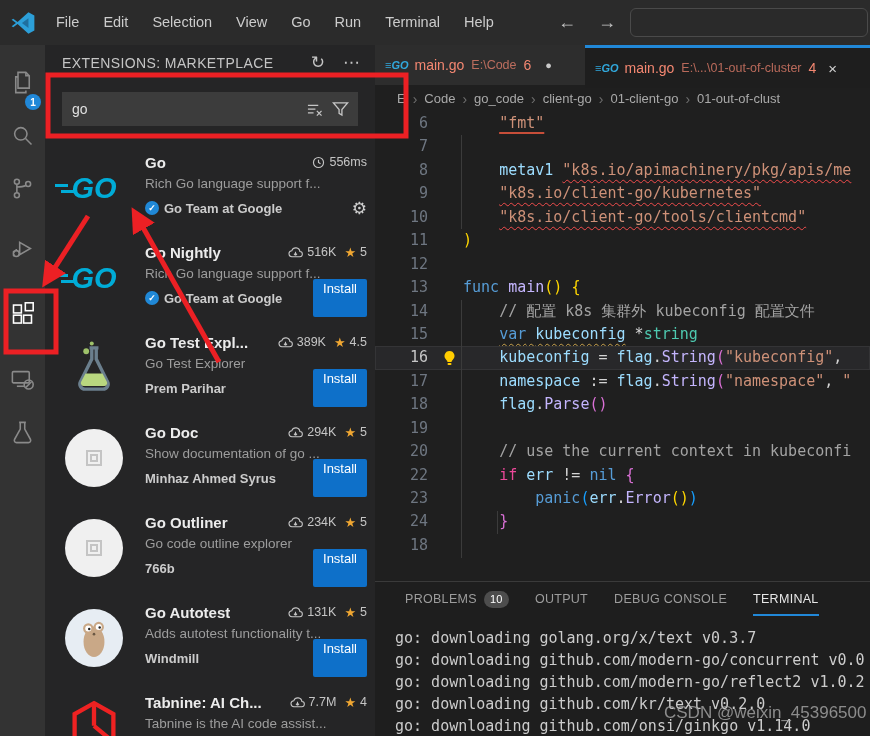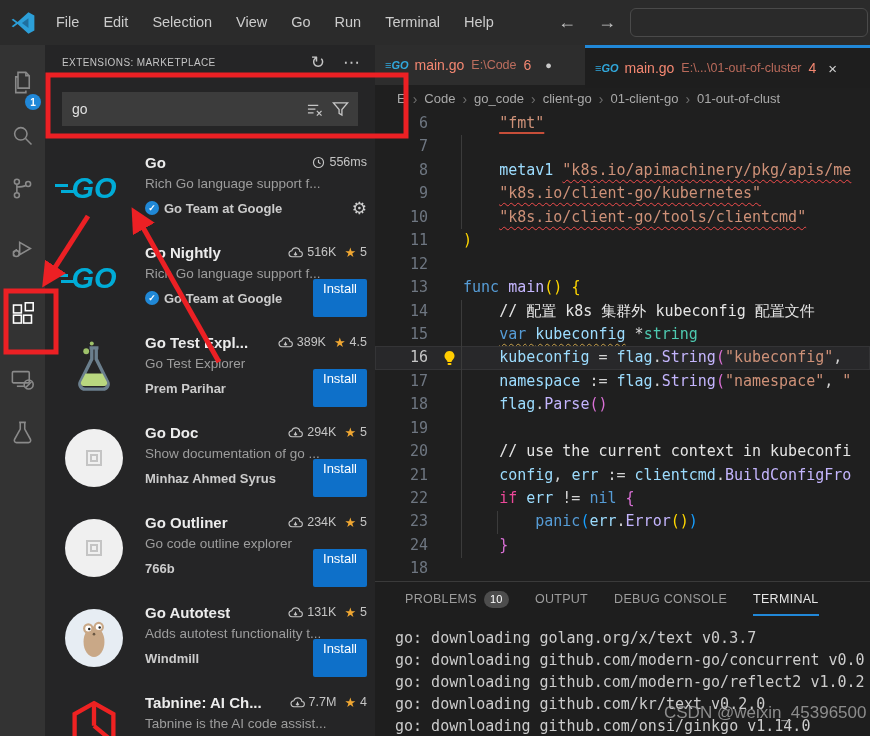--- a/index.html
+++ b/index.html
@@ -18,21 +18,21 @@
   .activitybar{position:absolute;left:0;top:45px;width:45px;height:691px;background:#333333;}
   .act-ic{position:absolute;left:0;width:45px;height:48px;display:flex;align-items:center;justify-content:center;}
   .act-ic svg{stroke:#8a8a8a;fill:none;stroke-width:1.4px;width:27px;height:27px;}
   .act-ic.active svg{stroke:#ffffff;}
   .act-badge{position:absolute;left:25px;top:36px;min-width:16px;height:16px;border-radius:9px;background:#2188d8;color:#fff;
     font-size:10px;display:flex;align-items:center;justify-content:center;font-weight:bold;}
 
   
   .sidebar{position:absolute;left:45px;top:45px;width:330px;height:691px;background:#252526;overflow:hidden;}
   .sb-header{position:absolute;left:0;top:0;width:330px;height:35px;display:flex;align-items:center;}
-  .sb-title{margin-left:17px;font-size:10px;letter-spacing:.4px;color:#c5c5c5;}
+  .sb-title{margin-left:17px;font-size:14px;letter-spacing:.4px;color:#c5c5c5;}
   .sb-actions{position:absolute;right:14px;top:0;height:35px;display:flex;align-items:center;gap:18px;color:#c5c5c5;}
   .sb-refresh{font-size:17px;} .sb-more{font-size:17px;letter-spacing:1px;}
   .searchbox{position:absolute;left:17px;top:47px;width:296px;height:34px;background:#3c3c3c;display:flex;align-items:center;}
   .searchbox input{background:transparent;border:0;outline:0;color:#e0e0e0;font-size:14px;margin-left:8px;flex:1;width:200px;
     font-family:"Liberation Sans",sans-serif;}
   .searchbox .s-ic{margin-right:9px;display:flex;align-items:center;}
 
   .ext-item{position:absolute;left:0;width:330px;height:90px;}
   .ext-icon{position:absolute;left:19px;top:12px;width:60px;height:62px;display:flex;align-items:center;justify-content:center;}
   .ext-body{position:absolute;left:100px;top:7px;width:222px;}
@@ -73,21 +73,21 @@
   .codearea{position:absolute;left:0;top:67px;width:495px;height:469px;overflow:hidden;
     font-family:"DejaVu Sans Mono","Liberation Mono",monospace;font-size:15px;}
   .cl{height:23.45px;line-height:23.45px;white-space:pre;position:relative;}
   .cl.cur{background:#28282a;box-shadow:inset 0 0 0 1px #343436;}
   .ln{display:inline-block;width:53px;text-align:right;color:#6e7681;}
   .cur .ln{color:#c6c6c6;}
   .gap{display:inline-block;width:35px;position:relative;height:100%;vertical-align:top;}
   .gap svg{position:absolute;left:14px;top:4px;}
   .guide{position:absolute;width:1px;background:#3b3b3b;}
   .tok-k{color:#569cd6}.tok-ctrl{color:#ec4899}.tok-v{color:#9cdcfe}.tok-f{color:#c4b5fd}
-  .tok-s{color:#ce9178}.tok-c{color:#e5e5e5}.tok-t{color:#4ec9b0}.tok-p{color:#d4d4d4}
+  .tok-s{color:#ce9178}.tok-c{color:#a3a3a3}.tok-t{color:#4ec9b0}.tok-p{color:#d4d4d4}
   .tok-b1{color:#ffd700}.tok-b2{color:#da70d6}.tok-b3{color:#179fff}
   .tok-sqr{text-decoration:underline wavy #f14c4c 1px;text-underline-offset:4px;}
   .tok-sqy{text-decoration:underline wavy #c8a24c 1px;text-underline-offset:4px;}
   .tok-u{text-decoration:underline solid #c74e39 1.5px;text-underline-offset:4px;}
 
   
   .panel{position:absolute;left:0;top:536px;width:495px;height:155px;background:#1e1e1e;border-top:1px solid #3a3a3a;box-sizing:border-box;}
   .panel-tabs{display:flex;align-items:center;gap:26px;height:34px;padding-left:30px;font-size:12.5px;color:#9d9d9d;letter-spacing:.3px;}
   .ptab{display:flex;align-items:center;gap:7px;height:34px;cursor:pointer;}
   .ptab.active{color:#e7e7e7;box-shadow:inset 0 -2px 0 #2188d8;}
@@ -454,21 +454,20 @@
           <div class="cl"><span class="ln">14</span><span class="gap"></span><span class="ct"><span class="tok-p">    </span><span class="tok-c">// 配置 k8s 集群外 kubeconfig 配置文件</span></span></div>
           <div class="cl"><span class="ln">15</span><span class="gap"></span><span class="ct"><span class="tok-p">    </span><span class="tok-k tok-sqy">var</span><span class="tok-p tok-sqy"> </span><span class="tok-v tok-sqy">kubeconfig</span><span class="tok-p"> *</span><span class="tok-t">string</span></span></div>
           <div class="cl cur"><span class="ln">16</span><span class="gap"><svg width="15" height="16" viewBox="0 0 15 16">
                 <path d="M7.5 1a5 5 0 013.1 8.9c-.6.5-1.1 1.2-1.1 2.1h-4c0-.9-.5-1.6-1.1-2.1A5 5 0 017.5 1z" fill="#ffcc00"></path>
                 <rect x="5.5" y="13" width="4" height="2" rx="1" fill="#ffcc00"></rect>
               </svg></span><span class="ct"><span class="tok-p">    </span><span class="tok-v">kubeconfig</span><span class="tok-p"> = </span><span class="tok-v">flag</span><span class="tok-p">.</span><span class="tok-f">String</span><span class="tok-b2">(</span><span class="tok-s">"kubeconfig"</span><span class="tok-p">,</span></span></div>
           <div class="cl"><span class="ln">17</span><span class="gap"></span><span class="ct"><span class="tok-p">    </span><span class="tok-v">namespace</span><span class="tok-p"> := </span><span class="tok-v">flag</span><span class="tok-p">.</span><span class="tok-f">String</span><span class="tok-b2">(</span><span class="tok-s">"namespace"</span><span class="tok-p">, </span><span class="tok-s">"</span></span></div>
           <div class="cl"><span class="ln">18</span><span class="gap"></span><span class="ct"><span class="tok-p">    </span><span class="tok-v">flag</span><span class="tok-p">.</span><span class="tok-f">Parse</span><span class="tok-b2">()</span></span></div>
           <div class="cl"><span class="ln">19</span><span class="gap"></span><span class="ct"></span></div>
           <div class="cl"><span class="ln">20</span><span class="gap"></span><span class="ct"><span class="tok-p">    </span><span class="tok-c">// use the current context in kubeconfi</span></span></div>
-          <div class="cl"><span class="ln">21</span><span class="gap"></span><span class="ct"><span class="tok-p">    </span><span class="tok-v">config</span><span class="tok-p">, </span><span class="tok-v">err</span><span class="tok-p"> := </span><span class="tok-v">clientcmd</span><span class="tok-p">.</span><span class="tok-f">BuildConfigFro</span></span></div>
           <div class="cl"><span class="ln">22</span><span class="gap"></span><span class="ct"><span class="tok-p">    </span><span class="tok-ctrl">if</span><span class="tok-p"> </span><span class="tok-v">err</span><span class="tok-p"> != </span><span class="tok-k">nil</span><span class="tok-p"> </span><span class="tok-b2">{</span></span></div>
           <div class="cl"><span class="ln">23</span><span class="gap"></span><span class="ct"><span class="tok-p">        </span><span class="tok-k">panic</span><span class="tok-b3">(</span><span class="tok-v">err</span><span class="tok-p">.</span><span class="tok-f">Error</span><span class="tok-b1">()</span><span class="tok-b3">)</span></span></div>
           <div class="cl"><span class="ln">24</span><span class="gap"></span><span class="ct"><span class="tok-p">    </span><span class="tok-b2">}</span></span></div>
           <div class="cl"><span class="ln">18</span><span class="gap"></span><span class="ct"></span></div>
         </div>
       <div class="guide" style="left:86px;top:23.45px;height:93.8px"></div>
       <div class="guide" style="left:86px;top:187.6px;height:258px"></div>
       <div class="guide" style="left:122px;top:398.7px;height:23.45px"></div>
     </div>
 

